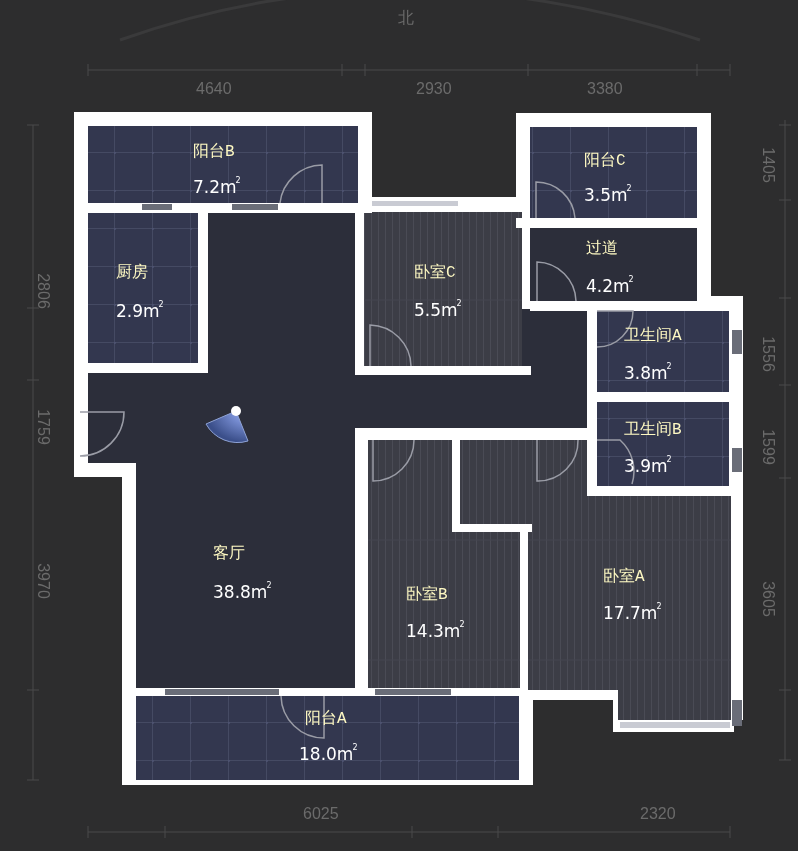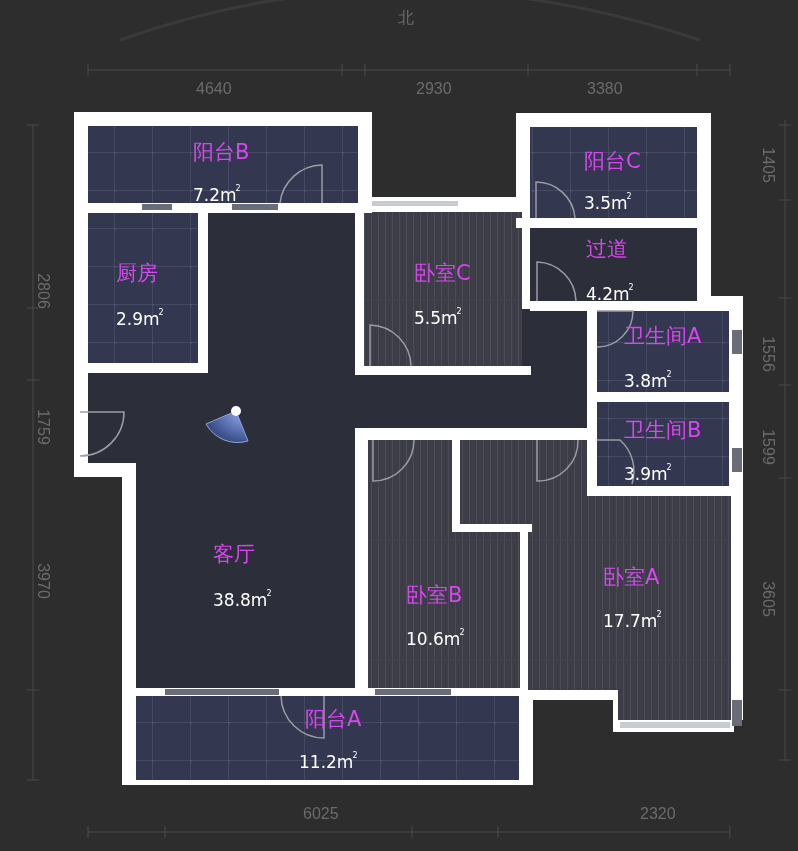--- a/index.html
+++ b/index.html
@@ -1,20 +1,20 @@
 <!DOCTYPE html>
 <html><head>
 <meta charset="utf-8">
 <style>
   html, body { margin: 0; padding: 0; background: #2d2d2e; }
   body { width: 798px; height: 851px; overflow: hidden; position: relative;
          font-family: "DejaVu Sans", "Liberation Sans", sans-serif; }
   #plan { position: absolute; left: 0; top: 0; width: 798px; height: 851px; }
-  .lbl { position: absolute; color: #d946ef; font-size: 21px; line-height: 22px; white-space: nowrap; }
-  .area { position: absolute; color: #ffffff; font-size: 17px; line-height: 20px; white-space: nowrap; margin-top: 8px; }
+  .lbl { position: absolute; color: #fef9c3; font-size: 16px; line-height: 22px; white-space: nowrap; font-family: Liberation Mono, monospace; }
+  .area { position: absolute; color: #ffffff; font-size: 17px; line-height: 20px; white-space: nowrap; }
   .area sup { font-size: 8px; vertical-align: 10px; margin-left: -1px; }
   .dim { position: absolute; color: #6b6b6b; font-size: 16px; font-family: "Liberation Sans", sans-serif; white-space: nowrap; }
   .dim.v { transform: rotate(90deg); transform-origin: center center; }
   .north { position: absolute; color: #6a6a6a; font-size: 16px; left: 398px; top: 8px; }
 </style>
 </head>
 <body>
 
 <svg id="plan" viewBox="0 0 798 851" xmlns="http://www.w3.org/2000/svg">
   <defs>
@@ -184,22 +184,22 @@
 <div>
   <span class="lbl" style="left:624px;top:419px">卫生间B</span>
   <span class="area" style="left:624px;top:450px"><span>3.9</span><span>m</span><sup>2</sup></span>
 </div>
 <div>
   <span class="lbl" style="left:213px;top:543px">客厅</span>
   <span class="area" style="left:213px;top:576px"><span>38.8</span><span>m</span><sup>2</sup></span>
 </div>
 <div>
   <span class="lbl" style="left:406px;top:584px">卧室B</span>
-  <span class="area" style="left:406px;top:615px"><span>10.6</span><span>m</span><sup>2</sup></span>
+  <span class="area" style="left:406px;top:615px"><span>14.3</span><span>m</span><sup>2</sup></span>
 </div>
 <div>
   <span class="lbl" style="left:603px;top:566px">卧室A</span>
   <span class="area" style="left:603px;top:597px"><span>17.7</span><span>m</span><sup>2</sup></span>
 </div>
 <div>
   <span class="lbl" style="left:305px;top:708px">阳台A</span>
-  <span class="area" style="left:299px;top:738px"><span>11.2</span><span>m</span><sup>2</sup></span>
+  <span class="area" style="left:299px;top:738px"><span>18.0</span><span>m</span><sup>2</sup></span>
 </div>
 
 </body></html>

